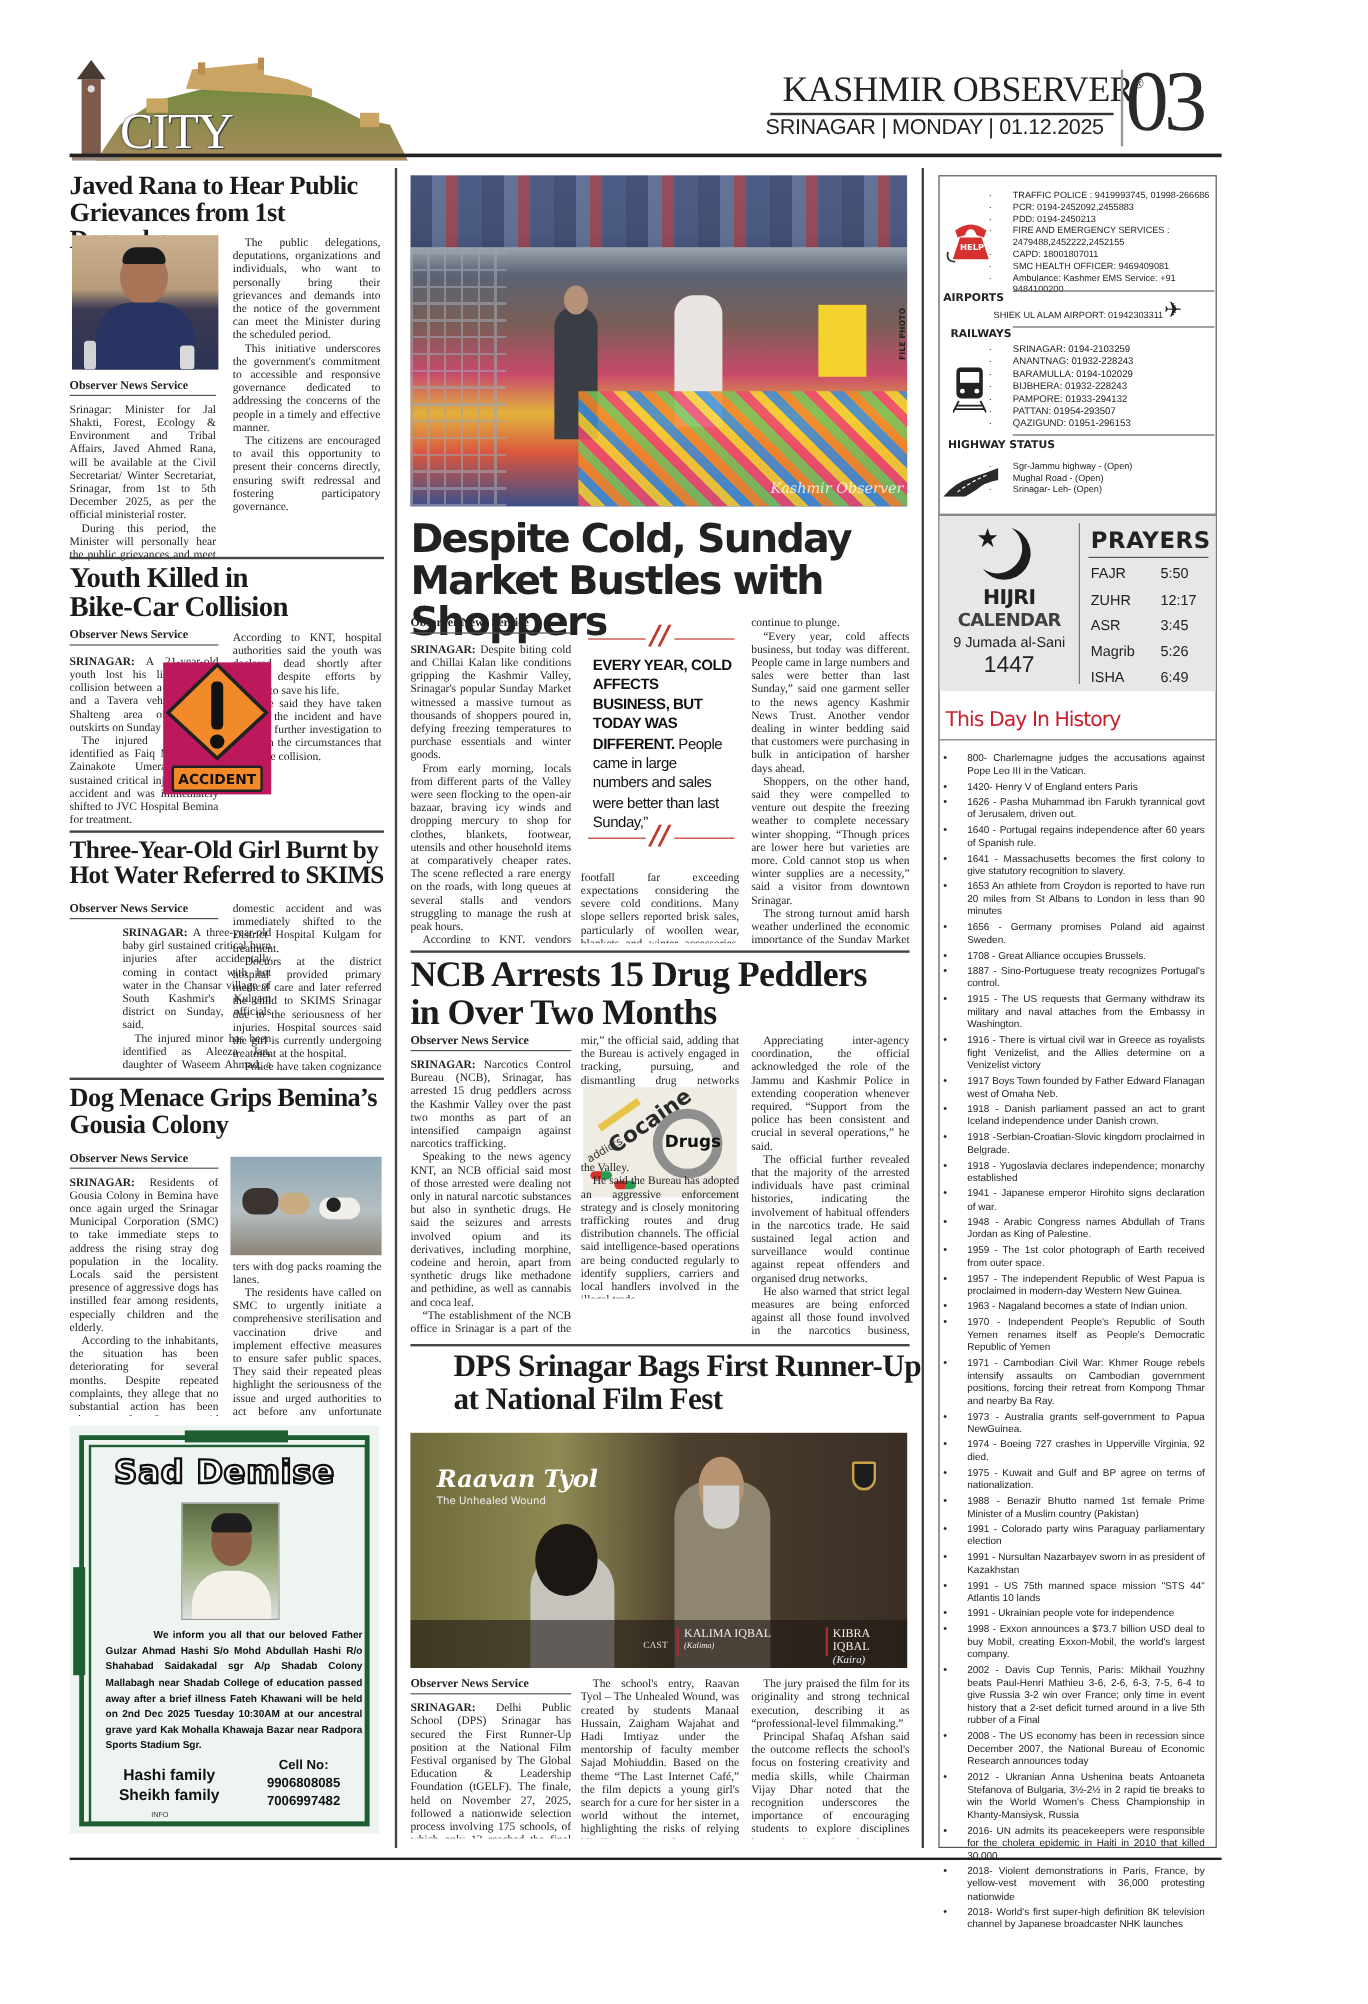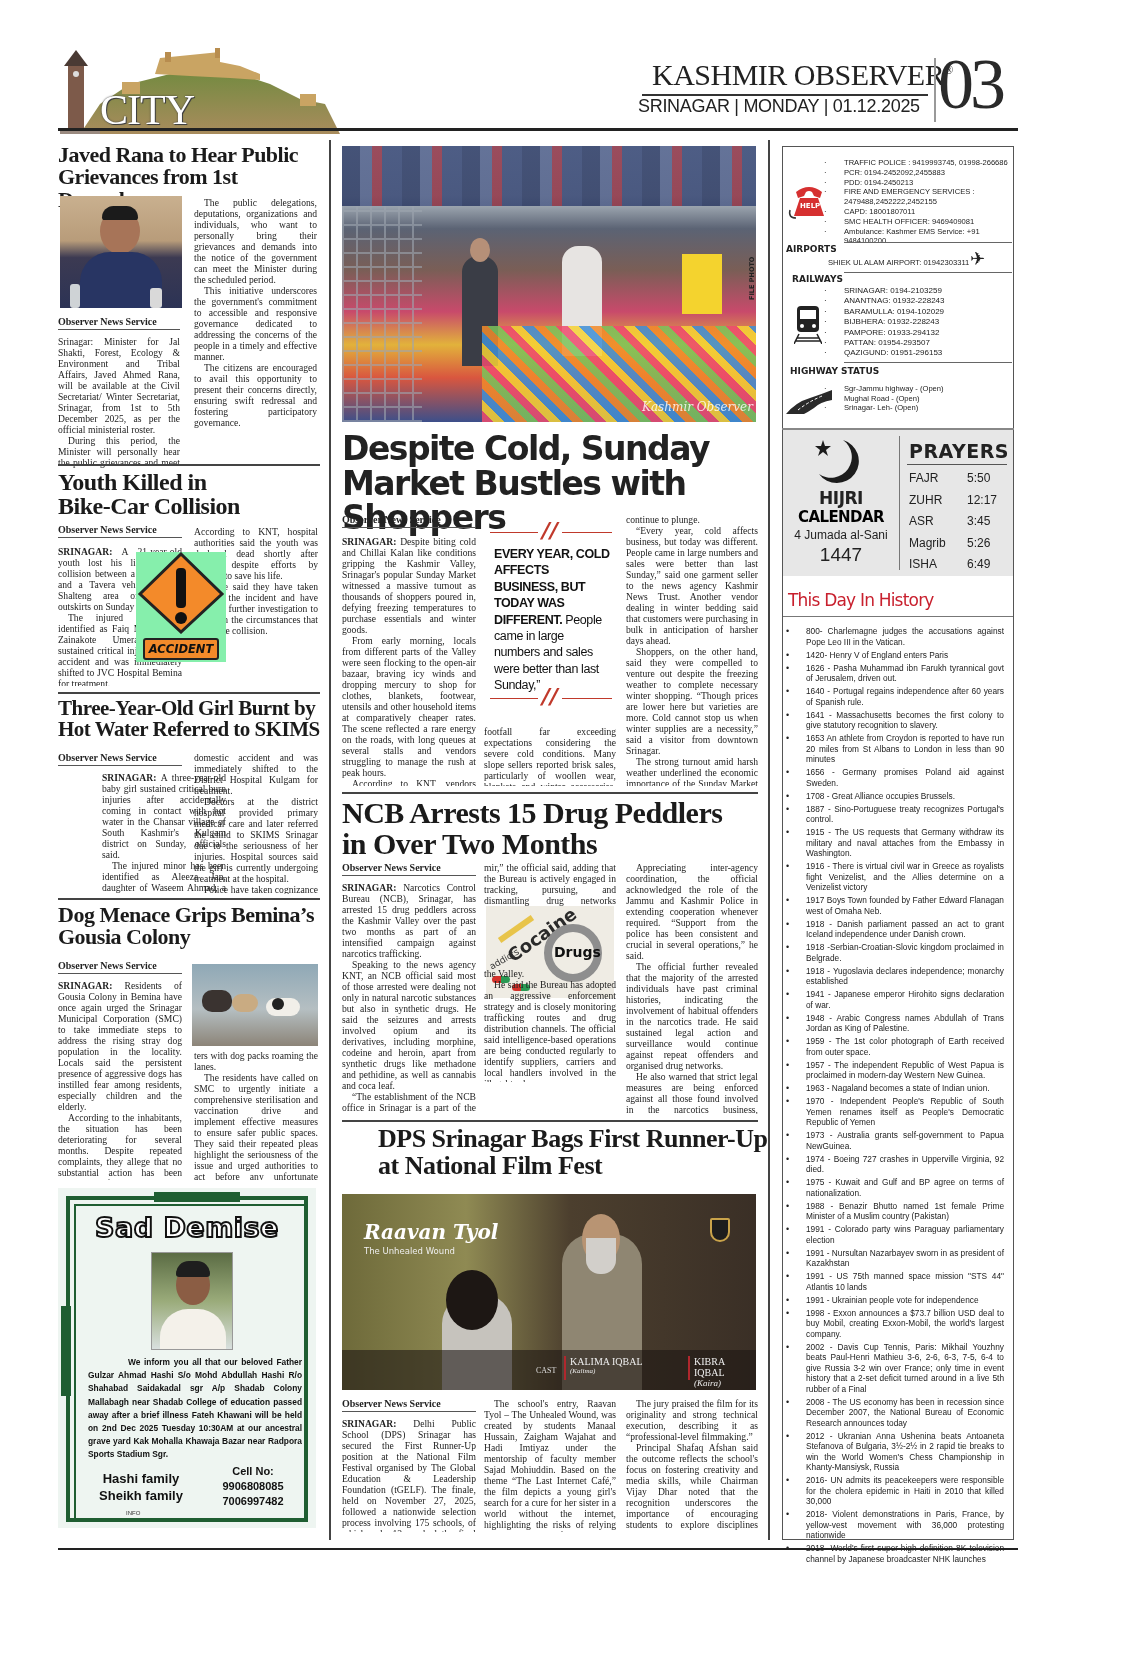--- a/index.html
+++ b/index.html
@@ -95,21 +95,21 @@
   <div class="byline">Observer News Service</div>
 </div>
 <div class="abs body-text" style="left:58px;top:546px;width:124px;height:140px;overflow:hidden;">
   <p><span class="dateline">SRINAGAR:</span> <span>A 21-year-old youth lost his life after a collision between a motorcycle and a Tavera vehicle in the Shalteng area of Srinagar outskirts on Sunday morning.</span></p>
   <p>The injured rider was identified as Faiq Muzaffar of Zainakote Umerabad. He sustained critical injuries in the accident and was immediately shifted to JVC Hospital Bemina for treatment.</p>
 </div>
 <div class="abs body-text" style="left:194px;top:526px;width:124px;height:160px;overflow:hidden;">
   <p>According to KNT, hospital authorities said the youth was declared dead shortly after arrival despite efforts by doctors to save his life.</p>
   <p>Police said they have taken note of the incident and have initiated further investigation to ascertain the circumstances that led to the collision.</p>
 </div>
-<div class="abs" style="left:136px;top:552px;width:90px;height:110px;background:#86efac;font-style:italic;">
+<div class="abs" style="left:136px;top:552px;width:90px;height:110px;background:#be185d;">
   <svg width="90" height="82" viewBox="0 0 90 82">
     <path d="M45,2 L86,42 L45,80 L4,42 Z" fill="#f38a2a" stroke="#222" stroke-width="3"></path>
     <rect x="40" y="16" width="10" height="40" rx="4" fill="#111"></rect>
     <circle cx="45" cy="66" r="6" fill="#111"></circle>
   </svg>
   <div style="margin:0 auto;width:76px;background:#f38a2a;border:2px solid #222;border-radius:3px;text-align:center;font-family:'DejaVu Sans',sans-serif;font-weight:bold;font-size:11.5px;color:#111;padding:2px 0;">ACCIDENT</div>
 </div>
 <div class="rule" style="left:58px;top:692px;width:262px;"></div>
 
 <div class="abs" style="left:58px;top:698px;width:262px;">
@@ -348,22 +348,22 @@
   <li>Srinagar- Leh- (Open)</li>
 </ul>
 <div class="abs" style="left:782px;top:428px;width:232px;height:1.5px;background:#888;"></div>
 
 <div class="abs" style="left:783px;top:430px;width:230px;height:146px;background:#e7e7e7;">
   <svg class="abs" style="left:26px;top:4px;" width="56" height="54" viewBox="0 0 56 54">
     <path d="M34,6 A22,22 0 1 1 10,40 A18,18 0 1 0 34,6 Z" fill="#1c1c1c"></path>
     <polygon points="14,6 16,12 22,12 17,16 19,22 14,18 9,22 11,16 6,12 12,12" fill="#1c1c1c"></polygon>
   </svg>
   <div class="abs" style="left:0;top:58px;width:116px;text-align:center;font-family:'DejaVu Sans',sans-serif;font-weight:bold;font-size:17px;color:#222;letter-spacing:-0.5px;">HIJRI</div>
-  <div class="abs" style="left:0;top:78px;width:116px;text-align:center;font-family:'DejaVu Sans',sans-serif;font-weight:bold;font-size:15px;color:#000000;letter-spacing:-0.6px;">CALENDAR</div>
-  <div class="abs lsans" style="left:0;top:98px;width:116px;text-align:center;font-size:12px;color:#222;">4 Jumada al-Sani</div>
+  <div class="abs" style="left:0;top:78px;width:116px;text-align:center;font-family:'DejaVu Sans',sans-serif;font-weight:bold;font-size:15px;color:#404040;letter-spacing:-0.6px;">CALENDAR</div>
+  <div class="abs lsans" style="left:0;top:98px;width:116px;text-align:center;font-size:12px;color:#222;">9 Jumada al-Sani</div>
   <div class="abs lsans" style="left:0;top:114px;width:116px;text-align:center;font-size:19px;color:#222;">1447</div>
   <div class="abs" style="left:116px;top:6px;width:1px;height:134px;background:#777;"></div>
   <div class="abs" style="left:126px;top:10px;font-family:'DejaVu Sans',sans-serif;font-weight:bold;font-size:19px;color:#222;letter-spacing:0.5px;">PRAYERS</div>
   <div class="abs" style="left:124px;top:34px;width:100px;height:1px;background:#555;"></div>
   <div class="abs lsans" style="left:126px;top:38px;width:96px;font-size:12px;line-height:21.5px;color:#222;">
     <div style="display:flex;justify-content:space-between;">
         <span>FAJR</span>
         <span style="width:38px;">5:50</span>
       </div>
     <div style="display:flex;justify-content:space-between;">
@@ -402,20 +402,21 @@
     <li>1917 Boys Town founded by Father Edward Flanagan west of Omaha Neb.</li>
     <li>1918 - Danish parliament passed an act to grant Iceland independence under Danish crown.</li>
     <li>1918 -Serbian-Croatian-Slovic kingdom proclaimed in Belgrade.</li>
     <li>1918 - Yugoslavia declares independence; monarchy established</li>
     <li>1941 - Japanese emperor Hirohito signs declaration of war.</li>
     <li>1948 - Arabic Congress names Abdullah of Trans Jordan as King of Palestine.</li>
     <li>1959 - The 1st color photograph of Earth received from outer space.</li>
     <li>1957 - The independent Republic of West Papua is proclaimed in modern-day Western New Guinea.</li>
     <li>1963 - Nagaland becomes a state of Indian union.</li>
     <li>1970 - Independent People's Republic of South Yemen renames itself as People's Democratic Republic of Yemen</li>
+    <li>1971 - Cambodian Civil War: Khmer Rouge rebels intensify assaults on Cambodian government positions, forcing their retreat from Kompong Thmar and nearby Ba Ray.</li>
     <li>1973 - Australia grants self-government to Papua NewGuinea.</li>
     <li>1974 - Boeing 727 crashes in Upperville Virginia, 92 died.</li>
     <li>1975 - Kuwait and Gulf and BP agree on terms of nationalization.</li>
     <li>1988 - Benazir Bhutto named 1st female Prime Minister of a Muslim country (Pakistan)</li>
     <li>1991 - Colorado party wins Paraguay parliamentary election</li>
     <li>1991 - Nursultan Nazarbayev sworn in as president of Kazakhstan</li>
     <li>1991 - US 75th manned space mission "STS 44" Atlantis 10 lands</li>
     <li>1991 - Ukrainian people vote for independence</li>
     <li>1998 - Exxon announces a $73.7 billion USD deal to buy Mobil, creating Exxon-Mobil, the world's largest company.</li>
     <li>2002 - Davis Cup Tennis, Paris: Mikhail Youzhny beats Paul-Henri Mathieu 3-6, 2-6, 6-3, 7-5, 6-4 to give Russia 3-2 win over France; only time in event history that a 2-set deficit turned around in a live 5th rubber of a Final</li>

